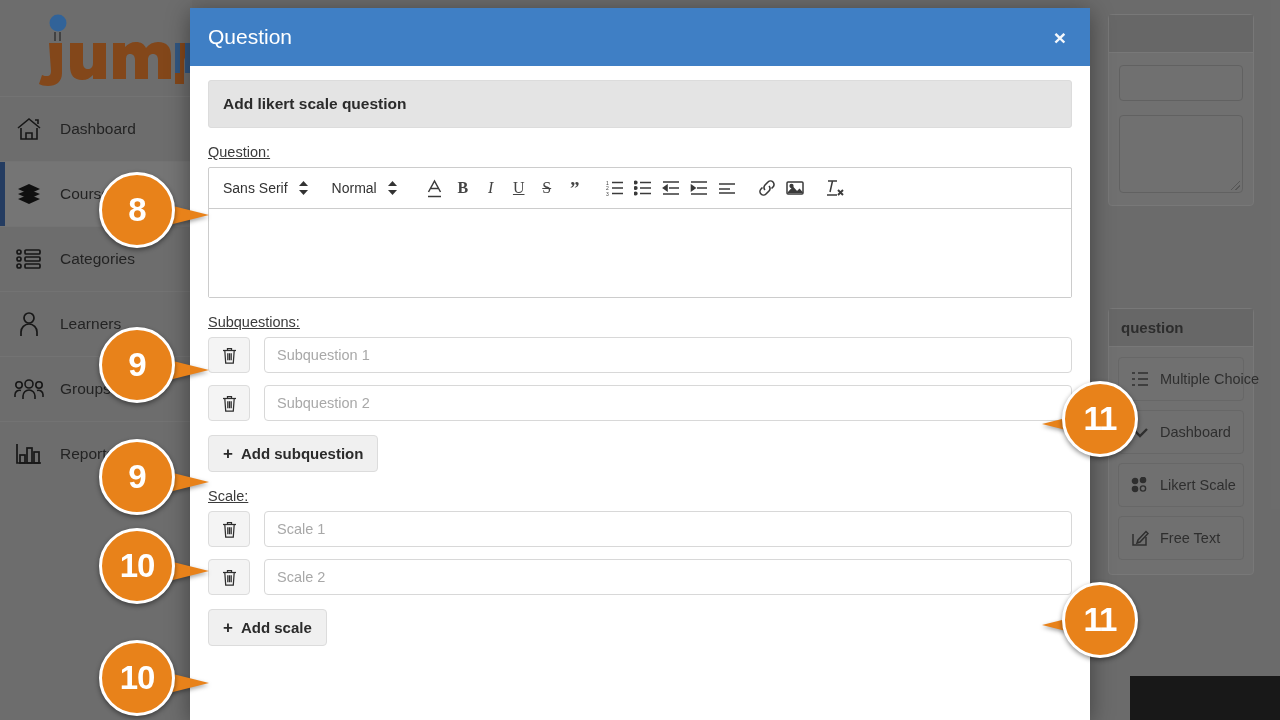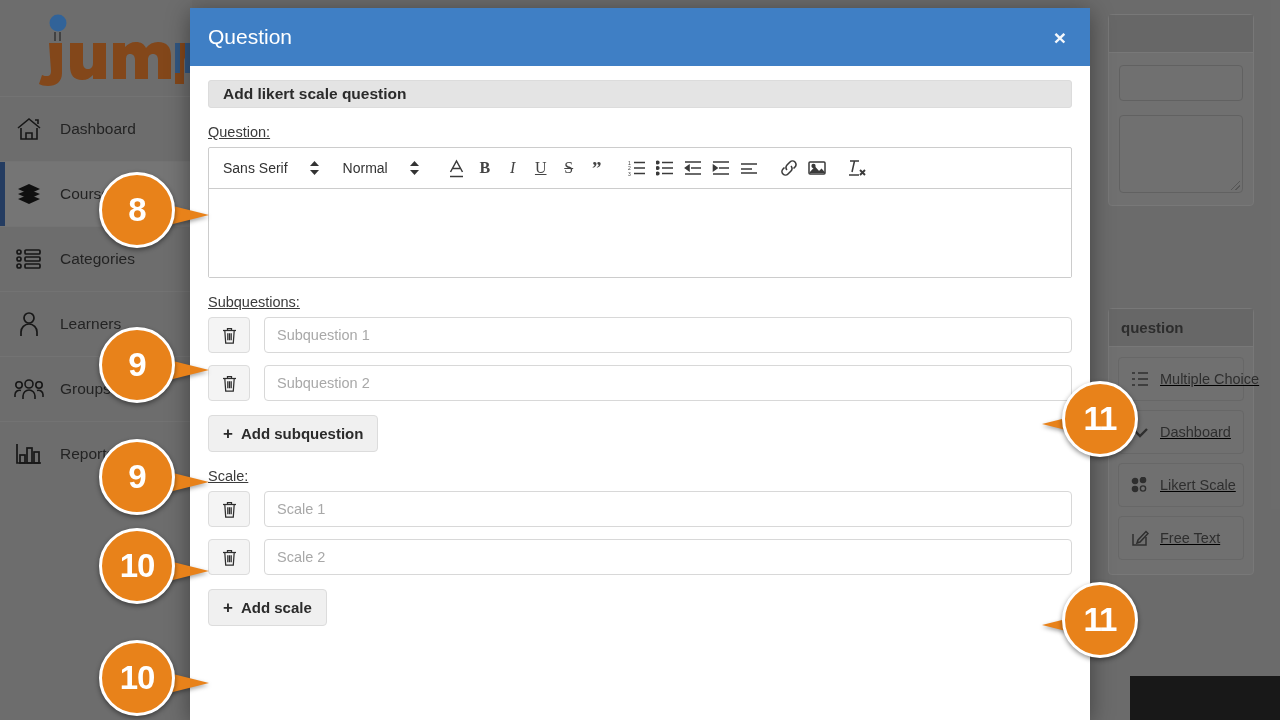--- a/index.html
+++ b/index.html
@@ -61,21 +61,21 @@
     content:""; position:absolute; right:2px; bottom:2px; width:9px; height:9px;
     background:
       linear-gradient(135deg, transparent 45%, #6f6f6f 45%, #6f6f6f 55%, transparent 55%),
       linear-gradient(135deg, transparent 70%, #6f6f6f 70%, #6f6f6f 80%, transparent 80%);
   }
 
   .bg-panel2 {
     position:absolute; left:1108px; top:308px; width:146px;
     background:#909090; border:1px solid #9a9a9a; border-radius:4px;
   }
-  .qtype-list { padding:10px 9px 14px;text-decoration:underline; }
+  .qtype-list { padding:10px 9px 14px; }
   .qtype {
     height:44px; margin-bottom:9px;
     border:1px solid #848484; border-radius:4px;
     display:flex; align-items:center; gap:10px; padding-left:11px;
     font-size:14.5px; color:#3c3c3c; white-space:nowrap;
   }
   .qtype:last-child{ margin-bottom:0; }
   .qtype-ico { width:20px; height:20px; flex:0 0 20px; display:flex; align-items:center; justify-content:center; }
 
   .bg-footer {
@@ -99,34 +99,34 @@
   }
   .modal-title { color:#fff; font-size:21px; }
   .modal-close {
     color:#fff; font-size:21px; font-weight:bold; line-height:1;
     padding:4px 6px; cursor:pointer; opacity:.95;
   }
   .modal-body { padding:14px 18px 0; }
 
   .section-head {
     background:#e4e4e4; border:1px solid #dcdcdc; border-radius:3px;
-    height:28px; display:flex; align-items:center; padding:8px 14px;
+    height:48px; display:flex; align-items:center; padding:8px 14px;
     font-weight:bold; font-size:15.5px; color:#2b2b2b;
   }
 
   .field-label { font-size:14.5px; color:#3b3b3b; margin:16px 0 7px;text-decoration:underline; }
 
   
   .editor { border:1px solid #ccc; border-radius:2px; }
   .editor-toolbar {
     height:41px; border-bottom:1px solid #ccc; display:flex; align-items:center;
     padding:0 14px; gap:0;
   }
   .tb-select {
-    display:flex; align-items:center; gap:22px;
+    display:flex; align-items:center; gap:11px;
     font-size:14px; color:#333; margin-right:24px; cursor:pointer;
   }
   .tb-arrows { display:flex; flex-direction:column; gap:2px; }
   .tb-btn {
     width:28px; height:28px; display:flex; align-items:center; justify-content:center;
     cursor:pointer; color:#444;
   }
   .tb-gap { width:12px; }
   .editor-area { height:88px; background:#fff; }
 

